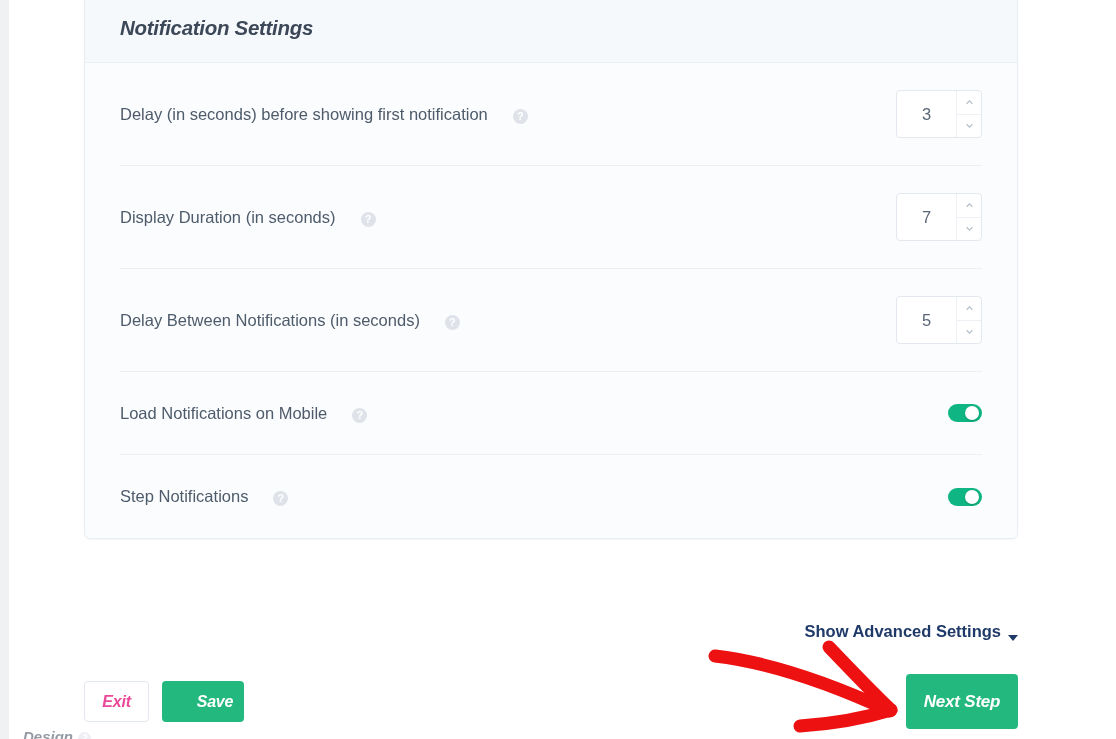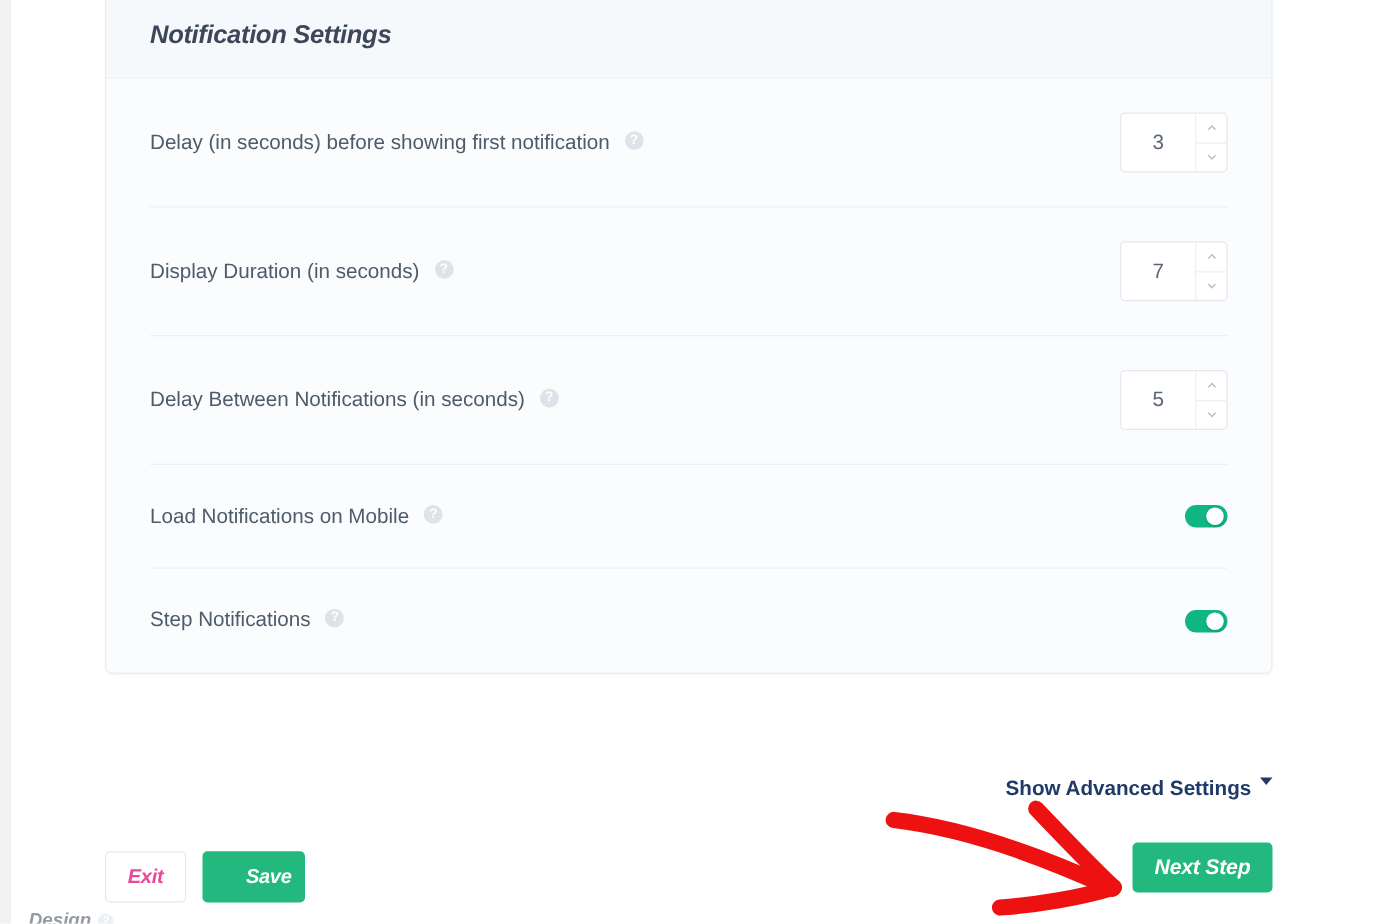--- a/index.html
+++ b/index.html
@@ -73,22 +73,22 @@
     align-items: center;
     justify-content: space-between;
     min-height: 103px;
     border-bottom: 1px solid #eceff3;
   }
   .row.short { min-height: 83px; }
   .row:last-child { border-bottom: none; }
 
   .row-label {
     display: flex;
-    align-items: flex-start;
-    gap: 12px;
+    align-items: flex-end;
+    gap: 25px;
     font-size: 16.5px;
     color: #4e5b6a;
     font-weight: 400;
   }
 
   
   .help-icon {
     display: inline-flex;
     align-items: center;
     justify-content: center;
@@ -164,21 +164,21 @@
     background: #ffffff;
     box-shadow: 0 1px 2px rgba(0,0,0,0.18);
   }
 
   
   .advanced-link {
     position: absolute;
     right: 98px;
     top: 622px;
     display: flex;
-    align-items: flex-start;
+    align-items: flex-end;
     gap: 7px;
     font-size: 16.5px;
     font-weight: bold;
     color: #1f3a68;
     cursor: pointer;
     user-select: none;
   }
   .caret-down {
     width: 0; height: 0;
     border-left: 5px solid transparent;
@@ -219,21 +219,21 @@
     height: 41px;
     background: #23b97e;
     color: #ffffff;
     padding-left: 24px;
   }
   .btn-next {
     position: absolute;
     left: 897px;
     top: 674px;
     width: 112px;
-    height: 40px;
+    height: 55px;
     background: #23b97e;
     color: #ffffff;
     font-size: 17px;
   }
 
   
   .arrow-annotation {
     position: absolute;
     left: 698px;
     top: 638px;

